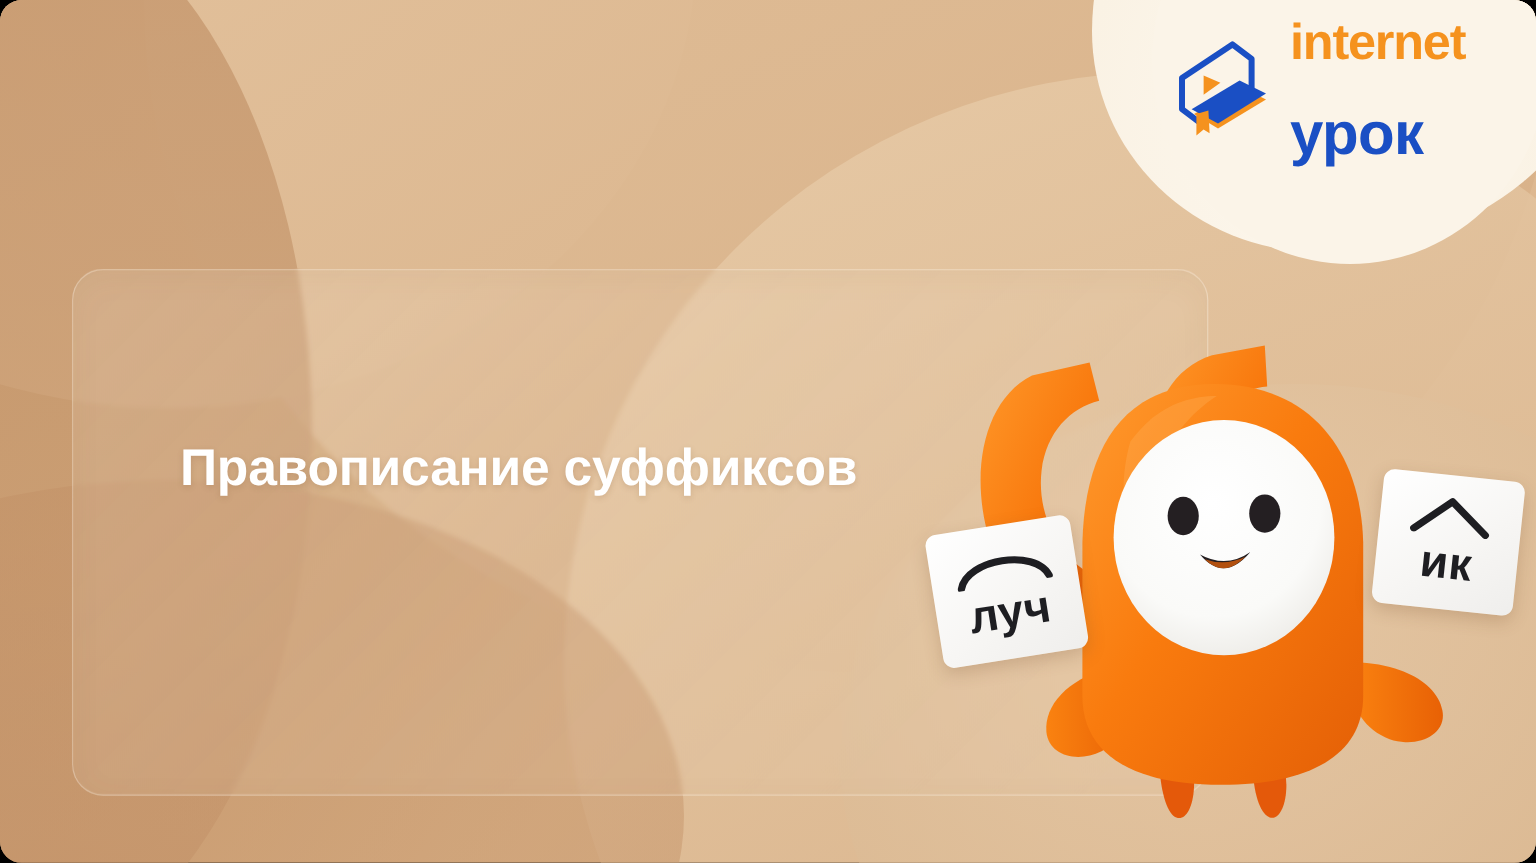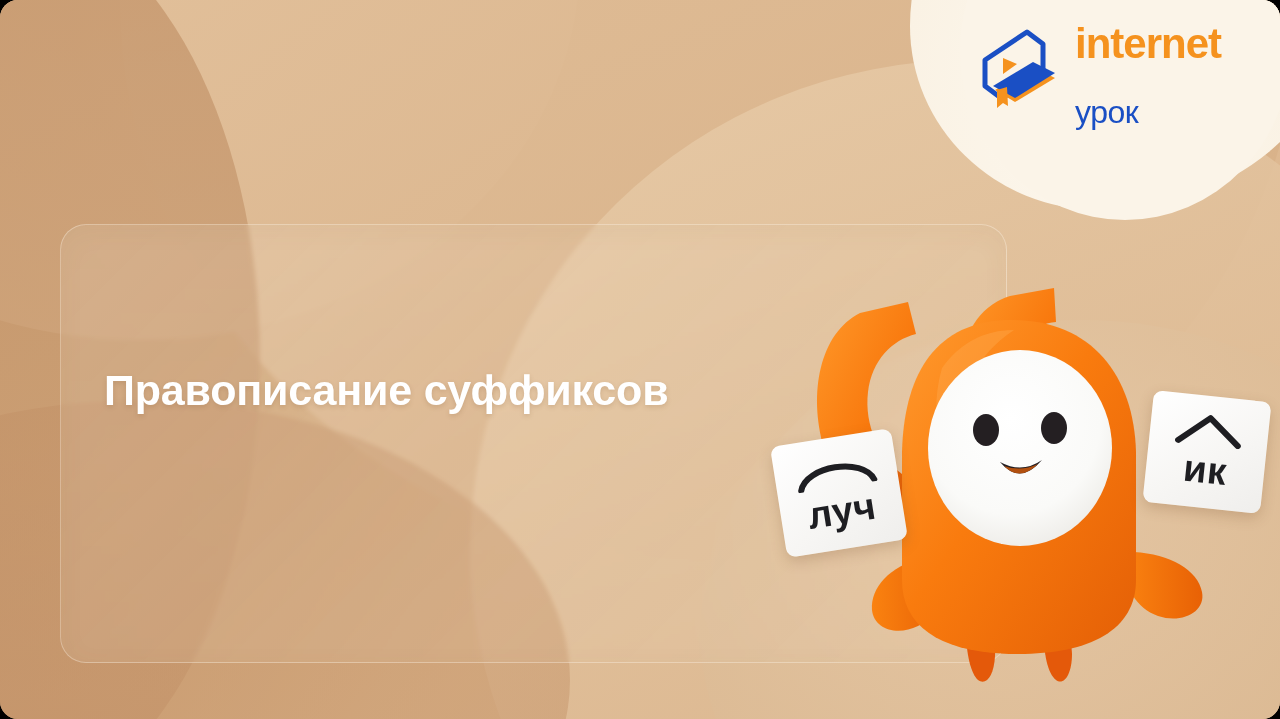--- a/index.html
+++ b/index.html
@@ -114,40 +114,40 @@
     left: 104px;
     top: 362px;
     width: 700px;
     color: #ffffff;
     font-weight: bold;
     font-size: 43px;
     line-height: 56px;
     letter-spacing: -0.2px;
     text-shadow: 0 2px 5px rgba(120,80,45,0.20);
   }
-  .title-block .ln { display: block; white-space: nowrap; }
+  .title-block .ln { display: block; white-space: nowrap; margin-left: 46px; }
 
   
   .logo {
     position: absolute;
     left: 975px;
     top: 24px;
     width: 290px;
     height: 102px;
     display: flex;
-    align-items: flex-start;
+    align-items: center;
     gap: 14px;
   }
   .logo-mark { width: 86px; height: 92px; flex: 0 0 auto; }
   .logo-text { display: flex; flex-direction: column; line-height: 0.95; }
   .logo-text .l1 {
     font-size: 42px; font-weight: bold; color: #F5921E; letter-spacing: -1px;
   }
   .logo-text .l2 {
-    font-size: 32px; font-weight: normal; color: #1A4FC4; letter-spacing: -0.5px; margin-top: 33px;
+    font-size: 50px; font-weight: bold; color: #1A4FC4; letter-spacing: -0.5px; margin-top: 33px;
   }
 
   
   .mascot { position: absolute; left: 762px; top: 258px; width: 520px; height: 430px; }
 
   
   .word-card {
     position: absolute;
     background: linear-gradient(145deg, #ffffff 0%, #f7f6f4 55%, #efeeec 100%);
     border-radius: 9px;

